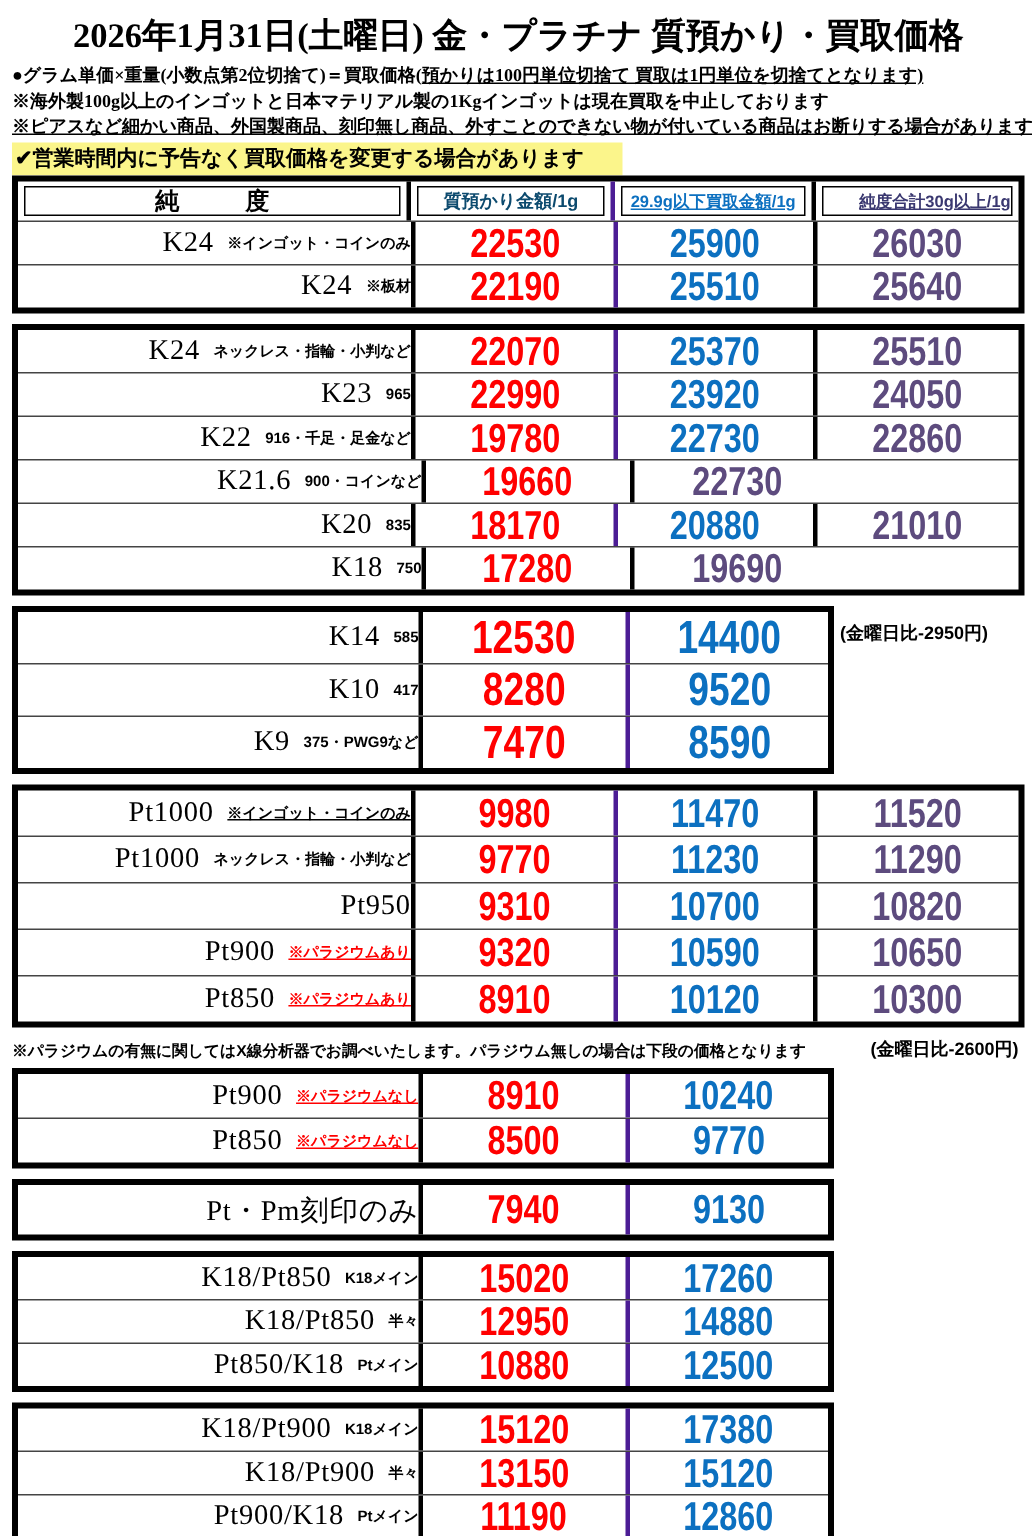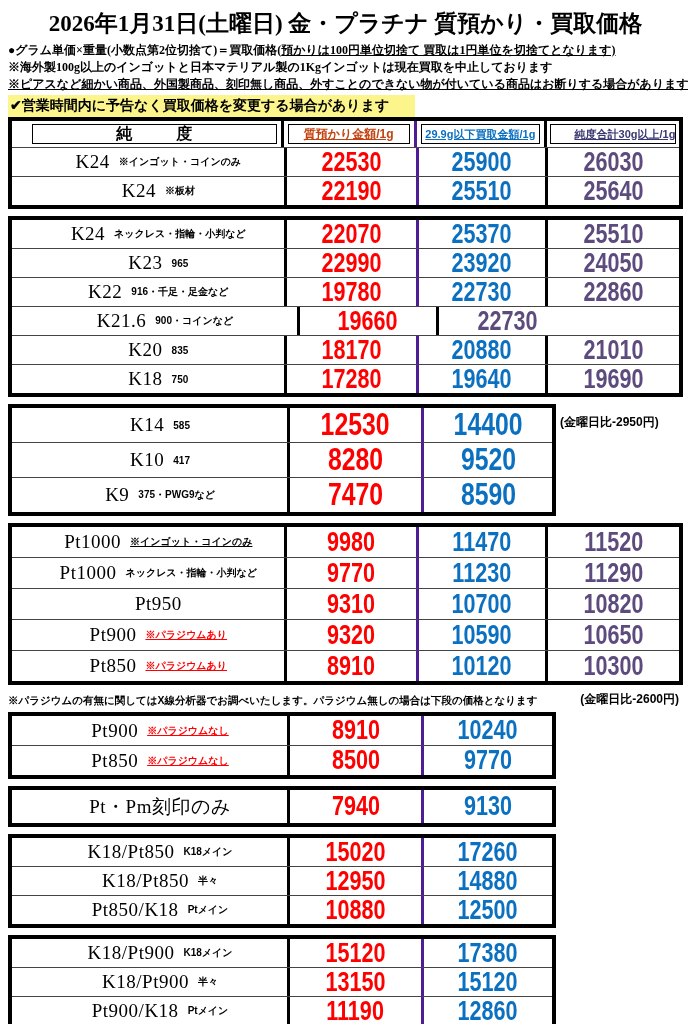--- a/index.html
+++ b/index.html
@@ -11,38 +11,38 @@
   .hnote{font-size:12px;font-weight:700;line-height:17px;white-space:nowrap;}
   .hnote .u{text-decoration:underline;text-align:center;}
   .hnote3{text-decoration:underline;}
   .alert{background:#fbf58b;font-size:14px;font-weight:700;width:fit-content;padding:2px 26px 2px 2px;margin-top:2px;}
 
   
   .tbl{border:4px solid #000;margin-top:7px;background:#fff;}
   .tr{display:flex;align-items:stretch;}
   .tr + .tr{border-top:1px solid #444;}
   .td{display:flex;align-items:center;justify-content:center;overflow:hidden;}
-  .td.label{width:264px;justify-content:center;padding-left:5px;gap:9px;white-space:nowrap;margin-left:16px;}
+  .td.label{width:264px;justify-content:flex-end;padding-left:5px;gap:9px;white-space:nowrap;}
   .td.c1{width:136px;border-left:3px solid #000;}
   .td.c2{width:133px;border-left:3px solid #4c1d95;}
   .td.c3{width:138px;border-left:3px solid #000;}
   .lbl-main{font-size:19px;letter-spacing:0.5px;}
   .note{font-family:"Liberation Sans",sans-serif;font-size:10px;font-weight:700;}
   .note-u{font-family:"Liberation Sans",sans-serif;font-size:10px;font-weight:700;text-decoration:underline;}
   .note-r{font-family:"Liberation Sans",sans-serif;font-size:10px;font-weight:700;color:#f00;text-decoration:underline;}
   .num{font-family:"Liberation Sans",sans-serif;font-weight:700;font-size:27px;display:inline-block;transform:scaleX(0.8);white-space:nowrap;}
   .red{color:#ff0000;}
   .blue{color:#0c70c0;}
   .purple{color:#5d4b7e;}
 
   
   .thr{height:26px;}
   .th-box{border:1px solid #000;font-weight:700;display:flex;align-items:center;justify-content:center;margin:2px 4px;flex:1;height:18px;white-space:nowrap;}
   .th-purity{font-size:16px;letter-spacing:14px;padding-left:14px;}
-  .th-pawn{color:#c2410c;font-family:"Liberation Sans",sans-serif;font-size:12px;text-decoration:underline;}
+  .th-pawn{color:#0c4a6e;font-family:"Liberation Sans",sans-serif;font-size:12px;}
   .th-under{color:#0c70c0;font-family:"Liberation Sans",sans-serif;font-size:11px;text-decoration:underline;}
   .th-over{color:#3a3870;font-family:"Liberation Sans",sans-serif;font-size:11px;text-decoration:underline;padding-left:24px;}
 
   .t1 .tr{height:28px;}  .t1 .tr.thr{height:26px;}
   .t2 .tr{height:28px;}
   .t3 .tr{height:34px;}  .t3 .num{font-size:31px;}
   .t4 .tr{height:30px;}
   .t5 .tr{height:29px;}
   .t6 .tr{height:33px;}
   .t7 .tr{height:28px;}
@@ -188,23 +188,20 @@
         </div>
     </div>
     <div class="tr">
       <div class="td label">
           <span class="lbl-main">K18</span>
           <span class="note">750</span>
         </div>
       <div class="td c1">
           <span class="num red">17280</span>
         </div>
-      <div class="td c2">
-          <span class="num blue">19640</span>
-        </div>
       <div class="td c3">
           <span class="num purple">19690</span>
         </div>
     </div>
   </div>
 
   <div class="t3wrap">
     <div class="tbl t3" style="width:540px;">
       <div class="tr">
         <div class="td label">

